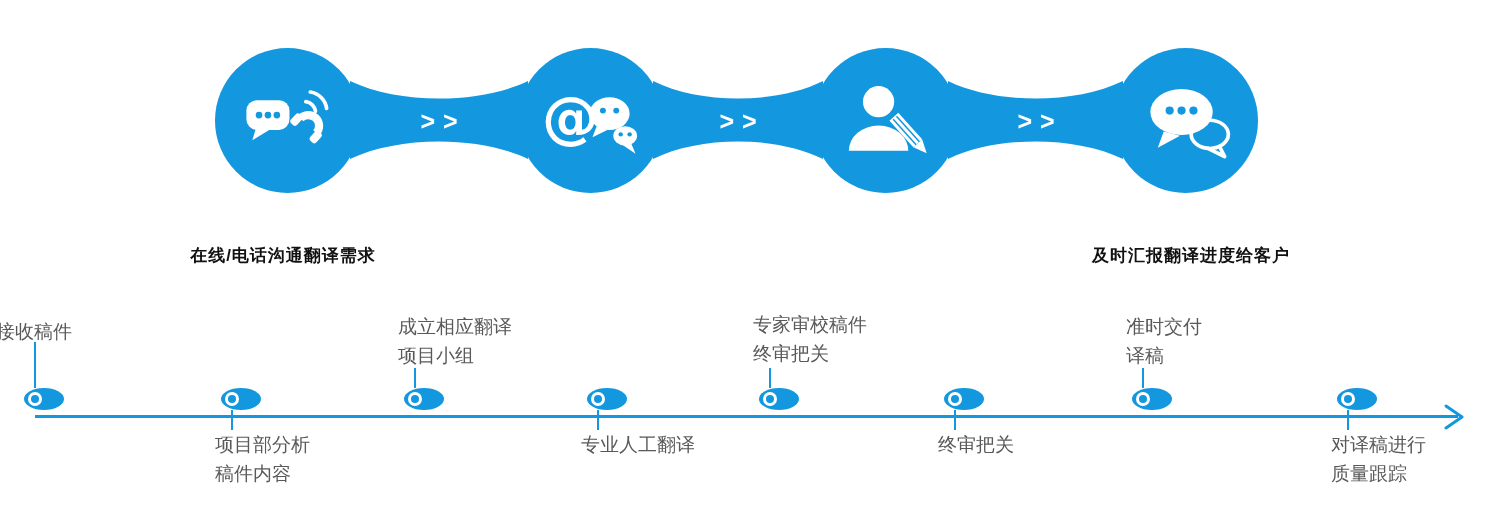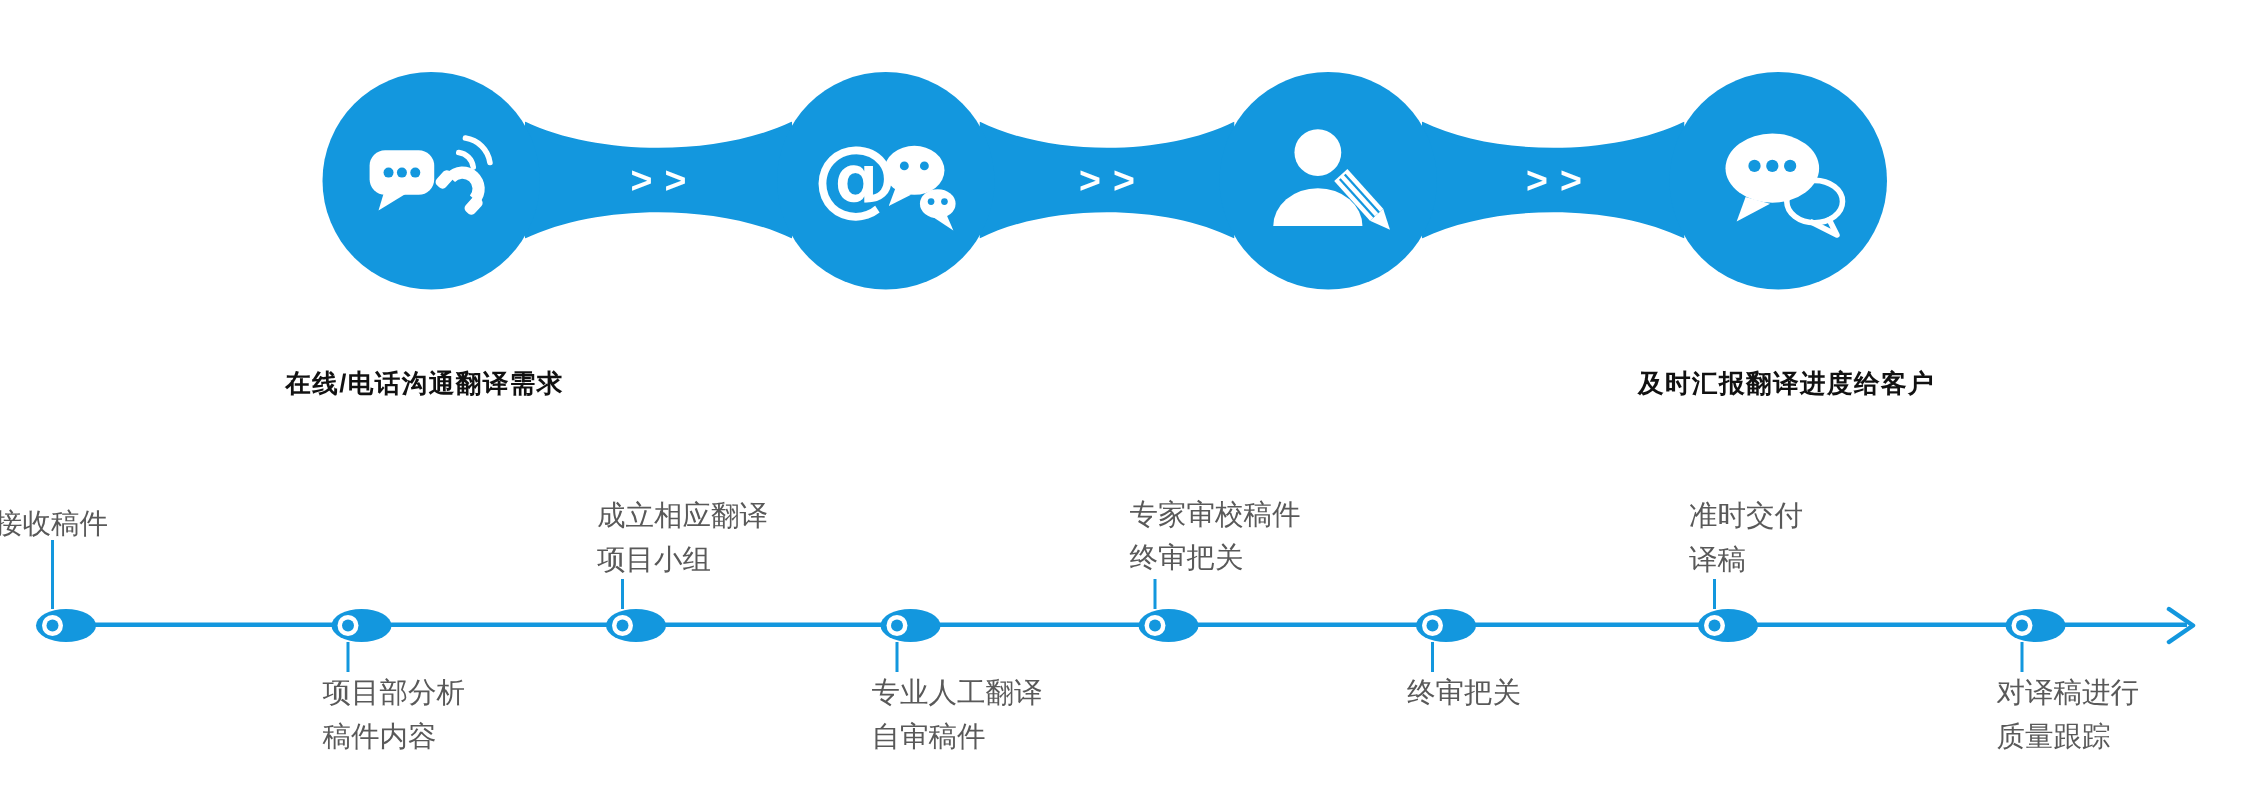--- a/index.html
+++ b/index.html
@@ -67,21 +67,21 @@
     height:3px;
     background:var(--accent);
   }
   .tl-arrow{
     position:absolute;
     left:1444px;
     top:404px;
   }
   .milestone{
     position:absolute;
-    top:406px;
+    top:388px;
     width:22px;
     height:22px;
     padding-left:40px;
   }
   .dot{
     position:absolute;
     inset:0;
     background:var(--accent);
     border-radius:50%;
   }
@@ -245,21 +245,20 @@
 
   <div class="milestone" style="left:587px;">
     <div class="stub below"></div>
     <div class="dot">
         <div class="dot-mid">
           <div class="dot-core"></div>
         </div>
       </div>
     <div class="m-label below">
       <span>专业人工翻译</span>
-      <span>自审稿件</span>
     </div>
   </div>
 
   <div class="milestone" style="left:759px;font-family:Liberation Mono, monospace;">
     <div class="stub above"></div>
     <div class="dot">
         <div class="dot-mid">
           <div class="dot-core"></div>
         </div>
       </div>

